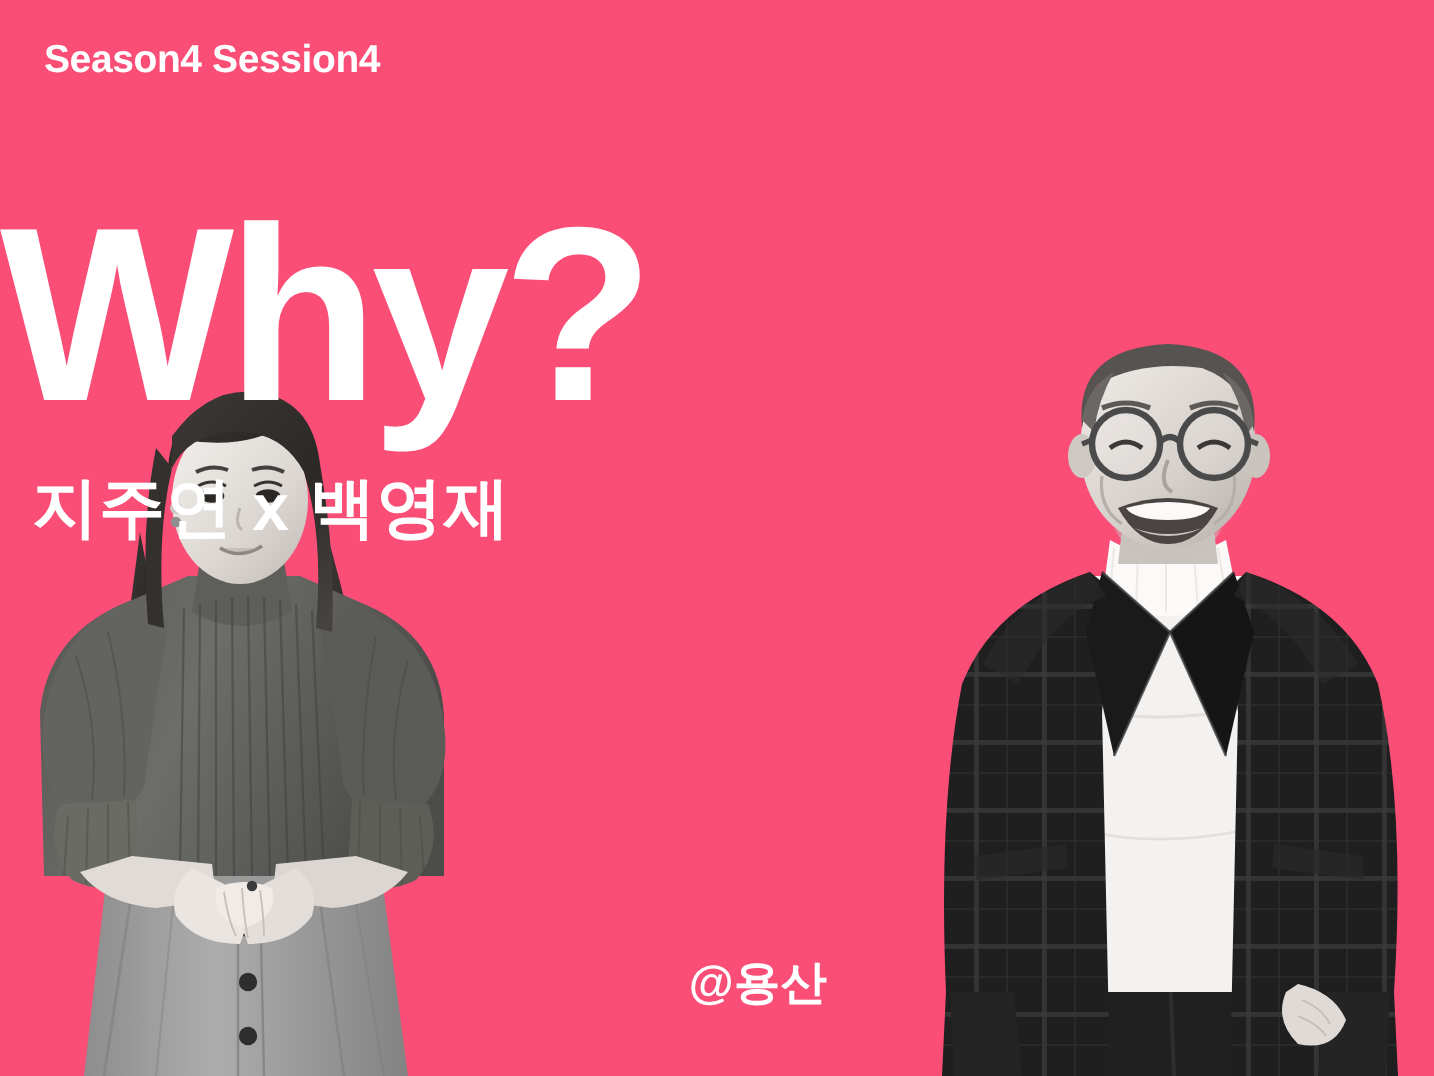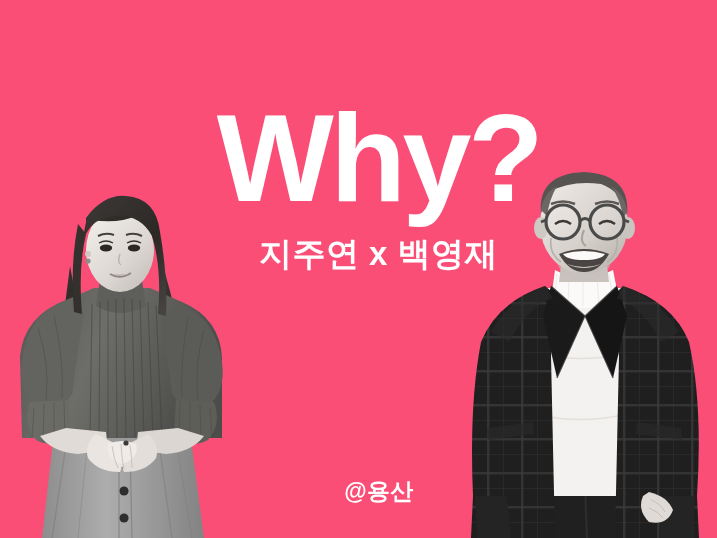--- a/index.html
+++ b/index.html
@@ -30,24 +30,23 @@
     white-space: nowrap;
     z-index: 40;
   }
 
   
   #title-block {
     position: absolute;
     left: 0;
     right: 0;
     top: 96px;
-    text-align: center;
+    text-align: left;
     z-index: 35;
     pointer-events: none;
-    padding-left: 40px;
   }
   #main-title {
     color: #ffffff;
     font-size: 124px;
     font-weight: bold;
     line-height: 1.0;
     letter-spacing: -3.5px;
     margin: 0;
     display: block;
   }
@@ -96,20 +95,21 @@
     display: block;
     width: 100%;
     height: 100%;
   }
 </style>
 </head>
 <body>
 
 <div id="slide" style="background: rgb(250, 78, 119);">
 
+  <div id="season-label">Season4 Session4</div>
 
   <div class="person" id="person-left">
     <svg viewBox="0 0 228 350" xmlns="http://www.w3.org/2000/svg" aria-hidden="true">
       <defs>
         <linearGradient id="skirtGrad" x1="0" y1="0" x2="1" y2="0">
           <stop offset="0%" stop-color="#8d8d8d"></stop>
           <stop offset="40%" stop-color="#adadad"></stop>
           <stop offset="100%" stop-color="#838383"></stop>
         </linearGradient>
         <linearGradient id="swGrad" x1="0" y1="0" x2="1" y2="0.3">

